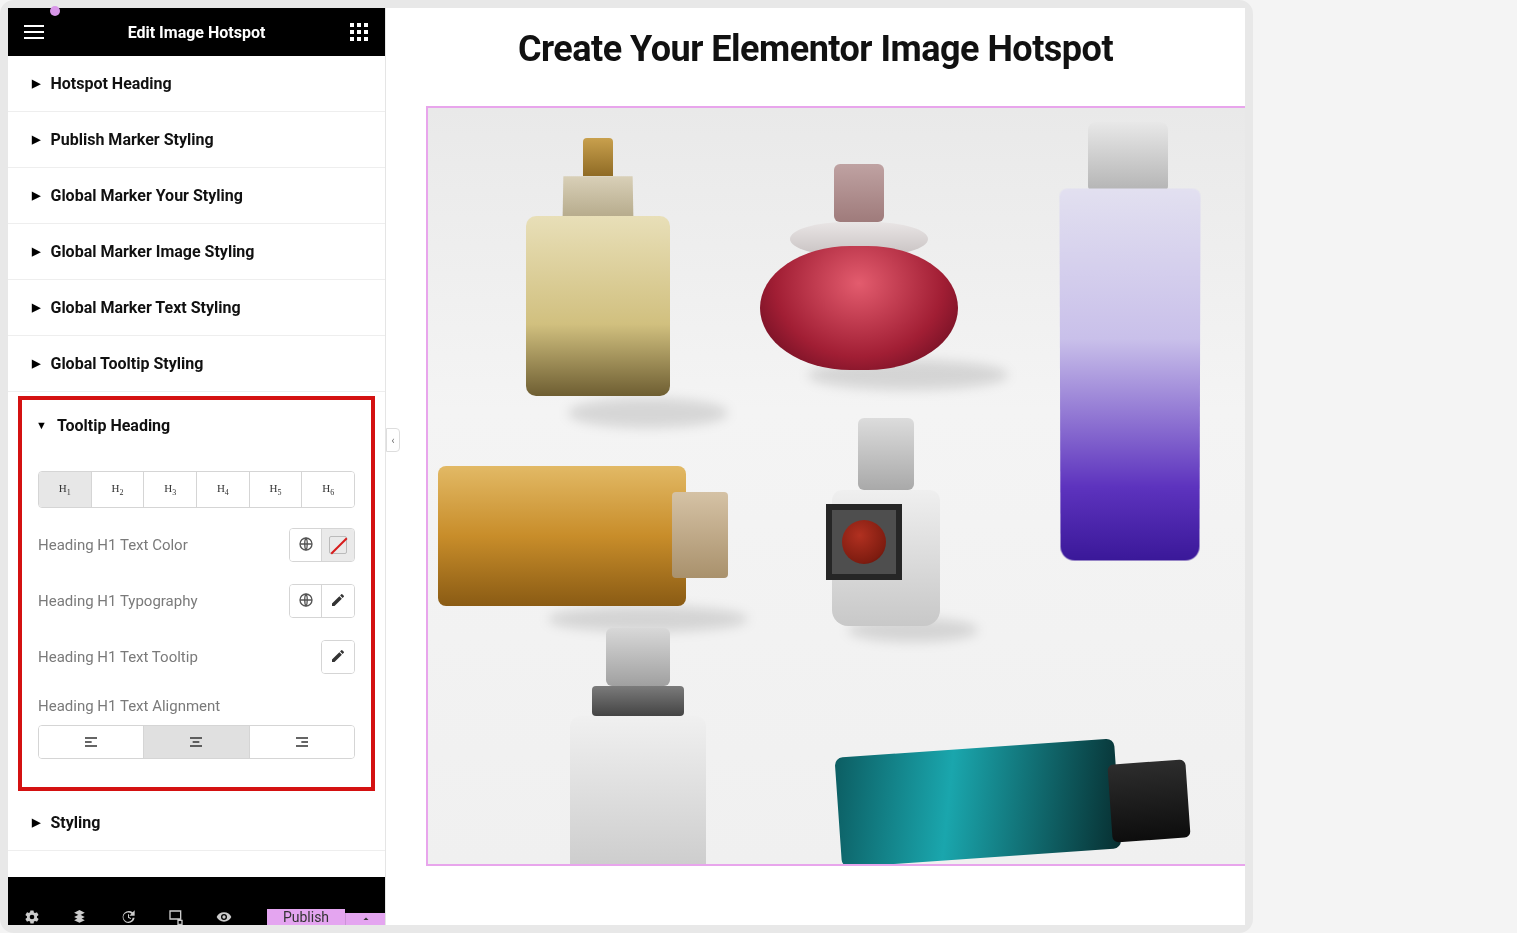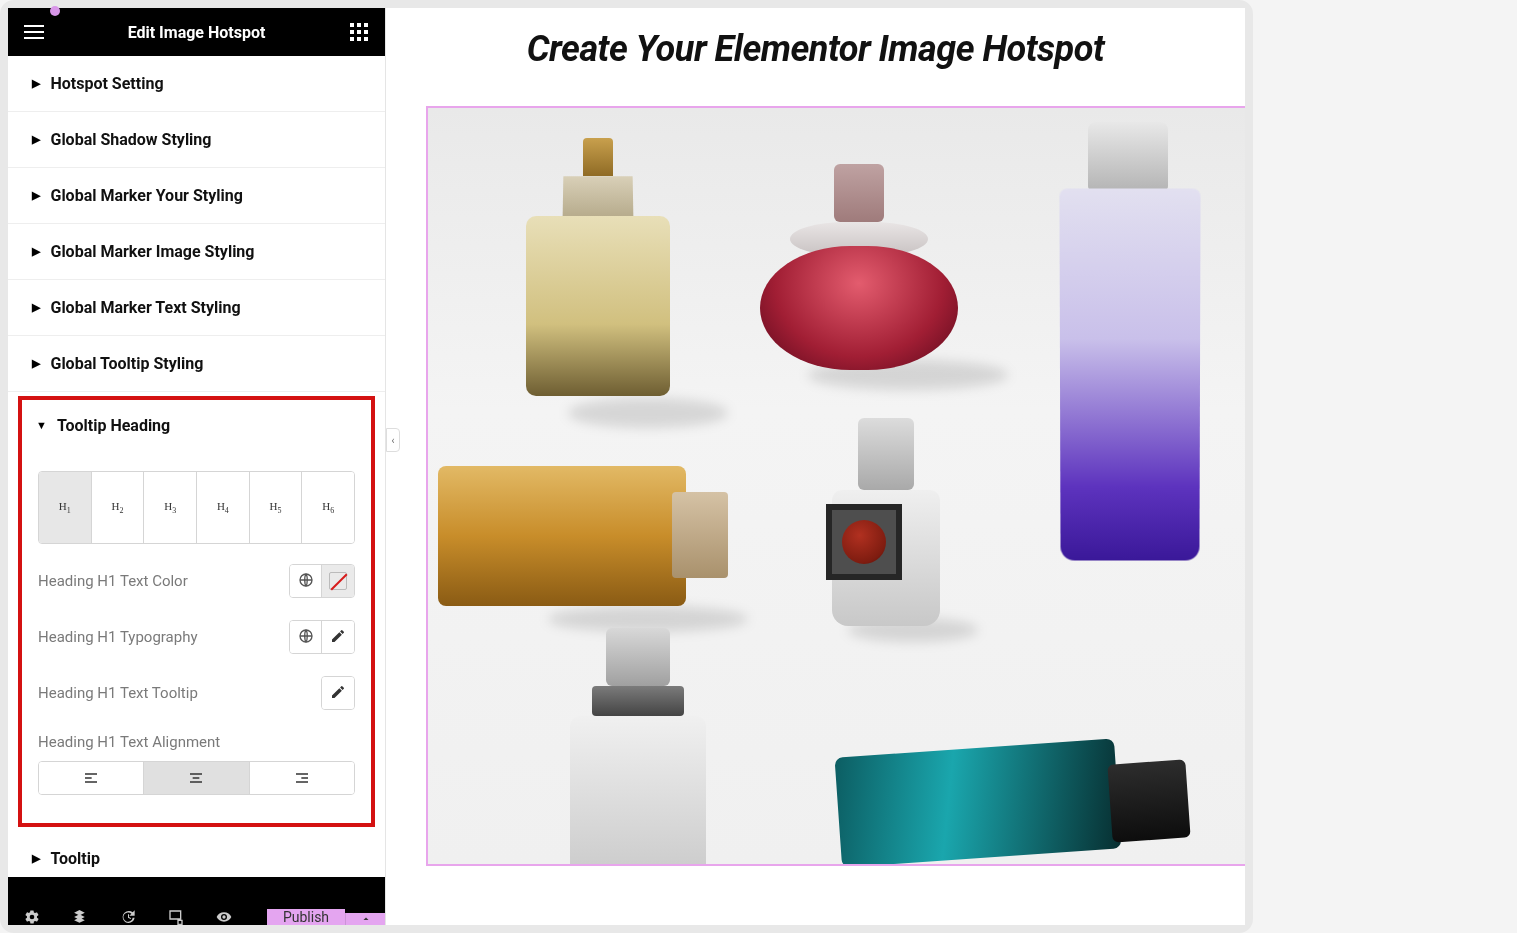--- a/index.html
+++ b/index.html
@@ -21,21 +21,21 @@
 .accordion-section { border-bottom: 1px solid #eee; }
 .acc-head { display: flex; align-items: center; gap: 10px; padding: 18px 24px; font-size: 16px; font-weight: 700; color: #111; cursor: pointer; }
 .caret { font-size: 11px; color: #000; }
 .acc-body { padding: 10px 16px 28px 16px; }
 
 .highlight-box { border: 4px solid #d41111; margin: 4px 10px; }
 .highlight-box .acc-head { padding: 16px 14px; }
 
 
 .h-tabs { display: flex; border: 1px solid #d5d5d5; border-radius: 4px; overflow: hidden; margin: 10px 0 20px 0; }
-.h-tab { flex: 1; text-align: center; padding: 28px 0; font-size: 11px; border-right: 1px solid #d5d5d5; cursor: pointer; background: #fff; color: #333; font-family: Georgia, 'Times New Roman', serif; }
+.h-tab { flex: 1; text-align: center; padding: 10px 0; font-size: 11px; border-right: 1px solid #d5d5d5; cursor: pointer; background: #fff; color: #333; font-family: Georgia, 'Times New Roman', serif; }
 .h-tab .sub { font-size: 8px; vertical-align: sub; }
 .h-tab:last-child { border-right: none; }
 .h-tab.active { background: #e7e7e7; }
 
 .control-row { display: flex; align-items: center; justify-content: space-between; margin-bottom: 22px; }
 .control-label { font-size: 15px; color: #7a7a7a; }
 .ctrl-btns { display: flex; gap: 0; border: 1px solid #d5d5d5; border-radius: 4px; overflow: hidden; }
 .ctrl-btn { width: 32px; height: 32px; display: flex; align-items: center; justify-content: center; cursor: pointer; background: #fff; border-right: 1px solid #d5d5d5; font-size: 14px; }
 .ctrl-btn:last-child { border-right: none; }
 .ctrl-btn.active { background: #eaeaea; }
@@ -54,21 +54,21 @@
 .collapse-toggle { position: absolute; left: 378px; top: 420px; width: 14px; height: 24px; background: #fff; border: 1px solid #ddd; border-radius: 0 4px 4px 0; display: flex; align-items: center; justify-content: center; font-size: 10px; color: #666; cursor: pointer; z-index: 5; }
 
 
 .panel-footer { height: 48px; background: #000; display: flex; align-items: flex-end; }
 .footer-btn { width: 48px; display: flex; align-items: center; justify-content: center; color: #ccc; cursor: pointer; }
 .footer-btn svg { width: 16px; height: 16px; fill: #ccc; }
 .publish-btn { flex: 1; background: #e4a5f0; color: #333; display: flex; align-items: center; justify-content: center; font-size: 14px; cursor: pointer; max-width: 78px; margin-left: auto; }
 .pub-caret { width: 40px; background: #e4a5f0; display: flex; align-items: center; justify-content: center; border-left: 1px solid rgba(0,0,0,.1); cursor: pointer; }
 
 
-.canvas-area { flex: 1; background: #fff; overflow: auto; position: relative; font-style: italic; }
+.canvas-area { flex: 1; background: #fff; overflow: auto; position: relative; }
 .canvas-inner { padding: 20px 40px; }
 .page-title { font-size: 36px; font-weight: 700; text-align: center; color: #111; margin-bottom: 36px; letter-spacing: -0.5px; }
 .hotspot-frame { border: 2px solid #e8a5ec; width: 838px; height: 760px; margin: 0 auto; position: relative; background: linear-gradient(180deg,#e9e9e9 0%, #f4f4f4 40%, #f0f0f0 100%); overflow: hidden; }
 
 
 .bottle { position: absolute; }
 .b-shadow { position: absolute; border-radius: 50%; filter: blur(6px); background: rgba(0,0,0,.12); }
 
 
 .b1 { left: 70px; top: 30px; width: 200px; height: 280px; }
@@ -142,28 +142,28 @@
             <i></i>
           </div>
       </div>
     </div>
 
     <div class="panel-body">
 
       <div class="accordion-section">
         <div class="acc-head">
             <span class="caret">▶</span>
-            <span>Hotspot Setting</span>
-          </div>
-      </div>
-
-      <div class="accordion-section">
-        <div class="acc-head">
-            <span class="caret">▶</span>
-            <span>Global Shadow Styling</span>
+            <span>Hotspot Heading</span>
+          </div>
+      </div>
+
+      <div class="accordion-section">
+        <div class="acc-head">
+            <span class="caret">▶</span>
+            <span>Publish Marker Styling</span>
           </div>
       </div>
 
       <div class="accordion-section">
         <div class="acc-head">
             <span class="caret">▶</span>
             <span>Global Marker Your Styling</span>
           </div>
       </div>
 
@@ -275,21 +275,21 @@
               </div>
             </div>
           </div>
 
         </div>
       </div>
 
       <div class="accordion-section">
         <div class="acc-head">
             <span class="caret">▶</span>
-            <span>Tooltip</span>
+            <span>Styling</span>
           </div>
       </div>
 
     </div>
 
     <div class="panel-footer">
       <div class="footer-btn">
         <svg viewBox="0 0 24 24">
             <path d="M19.4 13a7.8 7.8 0 0 0 .1-1 7.8 7.8 0 0 0-.1-1l2.1-1.6a.5.5 0 0 0 .1-.6l-2-3.5a.5.5 0 0 0-.6-.2l-2.5 1a7.6 7.6 0 0 0-1.7-1l-.4-2.6a.5.5 0 0 0-.5-.4h-4a.5.5 0 0 0-.5.4L9.1 5a7.6 7.6 0 0 0-1.7 1l-2.5-1a.5.5 0 0 0-.6.2l-2 3.5a.5.5 0 0 0 .1.6L4.5 11a7.8 7.8 0 0 0-.1 1 7.8 7.8 0 0 0 .1 1l-2.1 1.6a.5.5 0 0 0-.1.6l2 3.5a.5.5 0 0 0 .6.2l2.5-1a7.6 7.6 0 0 0 1.7 1l.4 2.6a.5.5 0 0 0 .5.4h4a.5.5 0 0 0 .5-.4l.4-2.6a7.6 7.6 0 0 0 1.7-1l2.5 1a.5.5 0 0 0 .6-.2l2-3.5a.5.5 0 0 0-.1-.6zM12 15.5A3.5 3.5 0 1 1 15.5 12 3.5 3.5 0 0 1 12 15.5z"></path>
           </svg>

